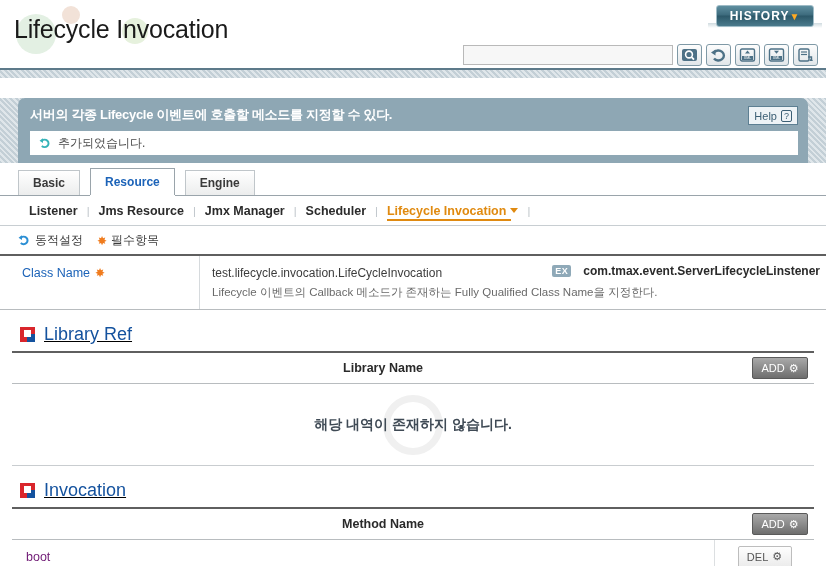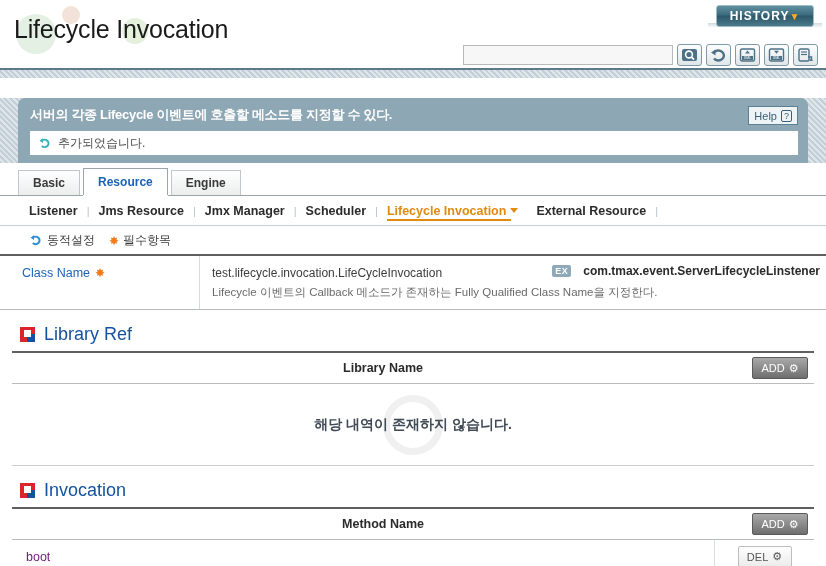--- a/index.html
+++ b/index.html
@@ -142,21 +142,21 @@
   }
   .mtab {
     height: 25px;
     padding: 0 14px;
     display: flex; align-items: center;
     font-size: 12px; font-weight: bold;
     border: 1px solid #c0c6ca;
     border-bottom: none;
     background: linear-gradient(to bottom, #ffffff, #eceded);
     color: #3a3a3a;
-    margin-right: 3px;
+    margin-right: 10px;
     cursor: pointer;
   }
   .mtab.active {
     background: #ffffff;
     color: #1c63b8;
     height: 27px;
     border-color: #9aa4ab;
     position: relative;
     z-index: 2;
     box-shadow: 0 1px 0 0 #ffffff;
@@ -191,21 +191,21 @@
   .caret-down {
     width: 0; height: 0;
     border-left: 4px solid transparent;
     border-right: 4px solid transparent;
     border-top: 5px solid #e08a10;
   }
 
   
   .legend {
     display: flex; align-items: center; gap: 14px;
-    padding: 6px 0 5px 30px;
+    padding: 6px 0 5px 18px;
     font-size: 12px;
     color: #3a3a3a;
   }
   .legend span.lg { display: flex; align-items: center; gap: 4px; }
   .star { color: #f07c1e; font-size: 12px; }
 
   
   .prop-table {
     border-top: 2px solid #5f5f5f;
     border-bottom: 1px solid #b8bcbf;
@@ -253,20 +253,21 @@
     font-size: 12px;
     font-weight: bold;
     color: #2a2a2a;
   }
 
   
   .section { padding: 0 12px; }
   .section-head {
     display: flex; align-items: center; gap: 9px;
     padding: 14px 0 6px 8px;
+    text-decoration: underline;
   }
   .sec-icon {
     width: 15px; height: 15px;
     position: relative;
   }
   .sec-icon i {
     position: absolute; display: block;
   }
   .sq-red-tl { left:0; top:0; width:15px; height:7px; background:#d9262c; }
   .sq-red-bl { left:0; top:7px; width:7px; height:8px; background:#d9262c; }
@@ -462,21 +463,20 @@
   <div class="subnav-item">Jms Resource</div>
   <span class="subnav-sep">|</span>
   <div class="subnav-item">Jmx Manager</div>
   <span class="subnav-sep">|</span>
   <div class="subnav-item">Scheduler</div>
   <span class="subnav-sep">|</span>
   <div class="subnav-item active">
     <span>Lifecycle Invocation</span>
     <span class="caret-down"></span>
   </div>
-  <div class="subnav-item">External Resource</div>
   <span class="subnav-sep">|</span>
 </div>
 
 <div class="legend">
   <span class="lg">
     <svg width="13" height="13" viewBox="0 0 14 14">
       <path d="M3 4 A4.3 4 0 1 1 3 9.8" fill="none" stroke="#2c8fd4" stroke-width="2.2"></path>
       <polygon points="4.3,1.4 4.3,6.4 0.6,4" fill="#2c8fd4"></polygon>
     </svg>
     <span>동적설정</span>

